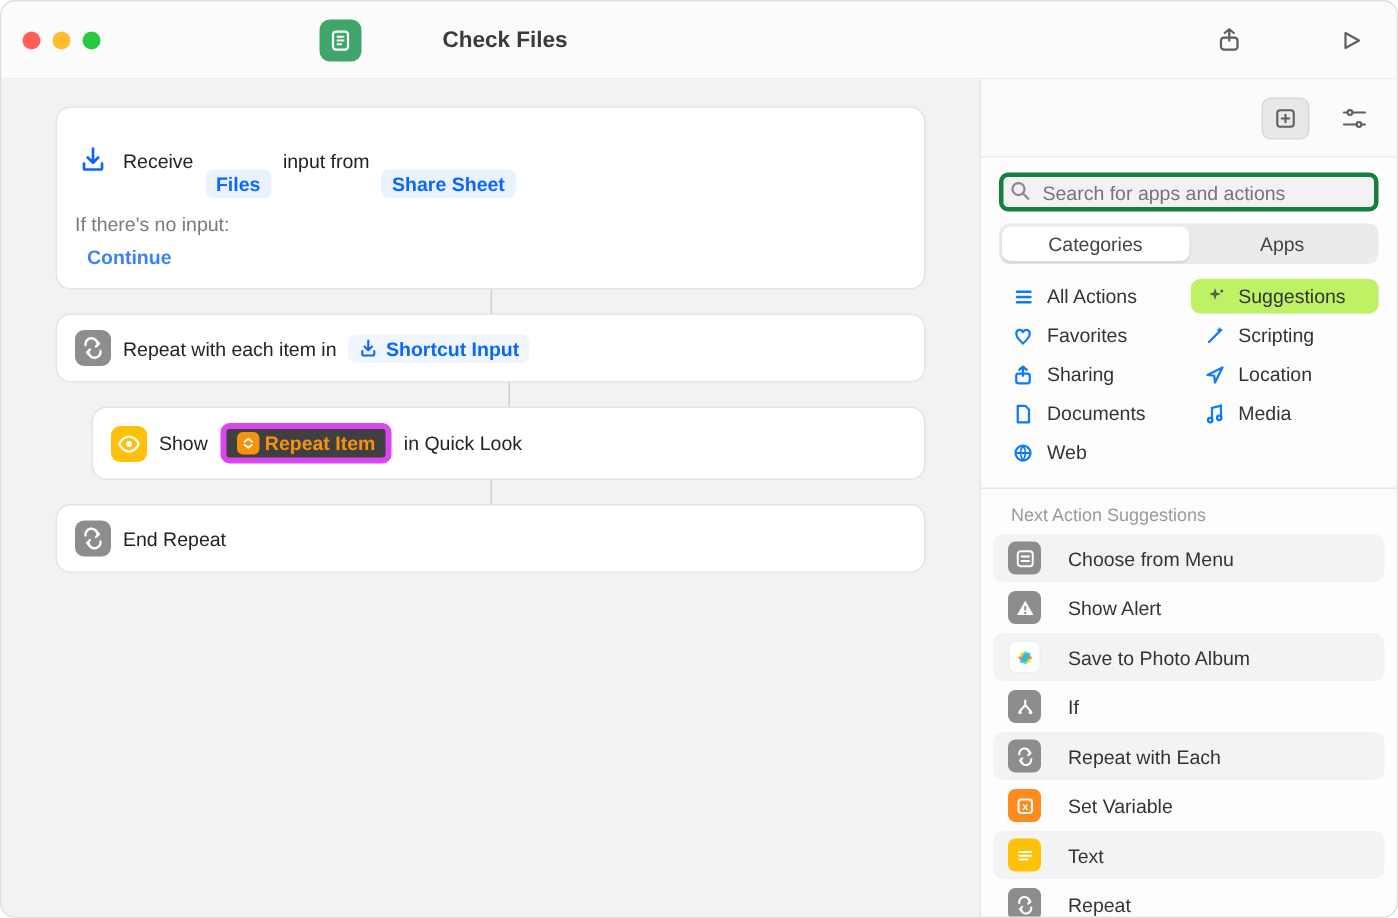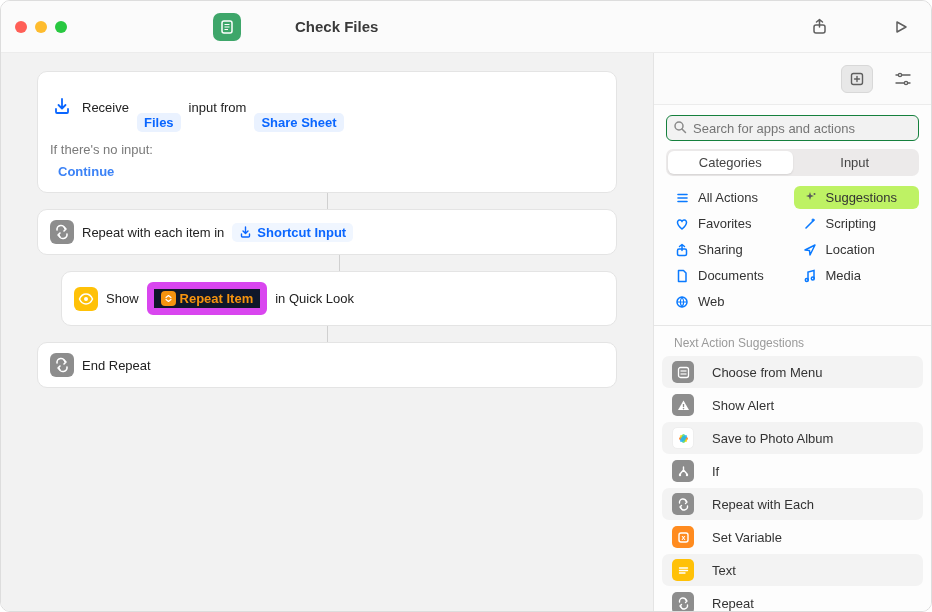--- a/index.html
+++ b/index.html
@@ -105,22 +105,22 @@
   border-radius: 6px;
   display: flex; align-items: center; justify-content: center;
   flex-shrink: 0;
 }
 .ai-blue { color: #0a66ff; }
 .ai-gray { background: #8d8d8d; }
 .ai-yellow { background: #ffc107; }
 .indent { margin-left: 24px; }
 .var-chip {
   display: inline-flex; align-items: flex-start; gap: 4px;
-  border: 7px solid #d946ef;
-  background: #0f172a;
+  border: 4px solid #d946ef;
+  background: #404040;
   color: #f5930f;
   border-radius: 6px;
   padding: 2px 7px;
   font-weight: 600;
 }
 .var-chip .mini {
   width: 15px; height: 15px; background: #f5930f; border-radius: 4px;
   display: inline-flex; align-items: center; justify-content: center;
 }
 .input-chip {
@@ -148,21 +148,21 @@
   background: #fbfbfb;
 }
 .search {
   margin: 10px 12px 8px;
   position: relative;
 }
 .search input {
   width: 100%;
   height: 26px;
   border-radius: 6px;
-  border: 1px solid #15803d;
+  border: 3px solid #15803d;
   background: #f2f2f2;
   padding: 0 8px 0 26px;
   font-size: 13px;
   color: #444;
   outline: none;
 }
 .search .sicon {
   position: absolute; left: 7px; top: 5px; color: #8a8a8a;
 }
 .segment {
@@ -366,21 +366,21 @@
           <svg width="14" height="14" viewBox="0 0 14 14">
               <circle cx="6" cy="6" r="4" fill="none" stroke="#8a8a8a" stroke-width="1.5"></circle>
               <line x1="9" y1="9" x2="12.5" y2="12.5" stroke="#8a8a8a" stroke-width="1.5" stroke-linecap="round"></line>
             </svg>
         </span>
         <input placeholder="Search for apps and actions" style="">
       </div>
 
       <div class="segment">
         <div class="seg active">Categories</div>
-        <div class="seg">Input</div>
+        <div class="seg">Apps</div>
       </div>
 
       <div class="cat-grid">
         <div class="cat-item">
           <span class="ci">
               <svg width="14" height="14" viewBox="0 0 14 14">
                 <line x1="3" y1="3.5" x2="12" y2="3.5" stroke="#0a7aff" stroke-width="1.6" stroke-linecap="round"></line>
                 <line x1="3" y1="7" x2="12" y2="7" stroke="#0a7aff" stroke-width="1.6" stroke-linecap="round"></line>
                 <line x1="3" y1="10.5" x2="12" y2="10.5" stroke="#0a7aff" stroke-width="1.6" stroke-linecap="round"></line>
               </svg>

